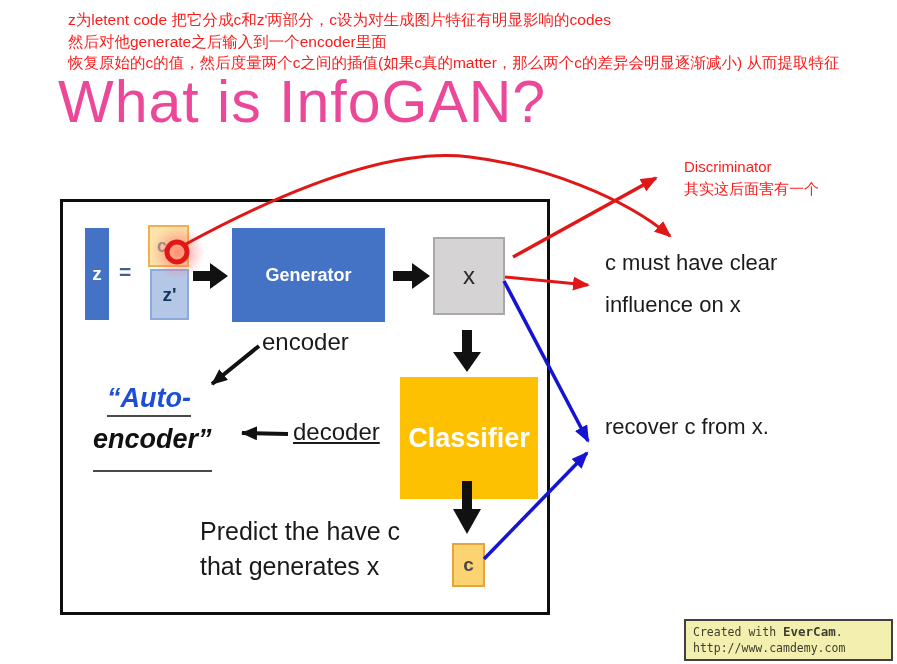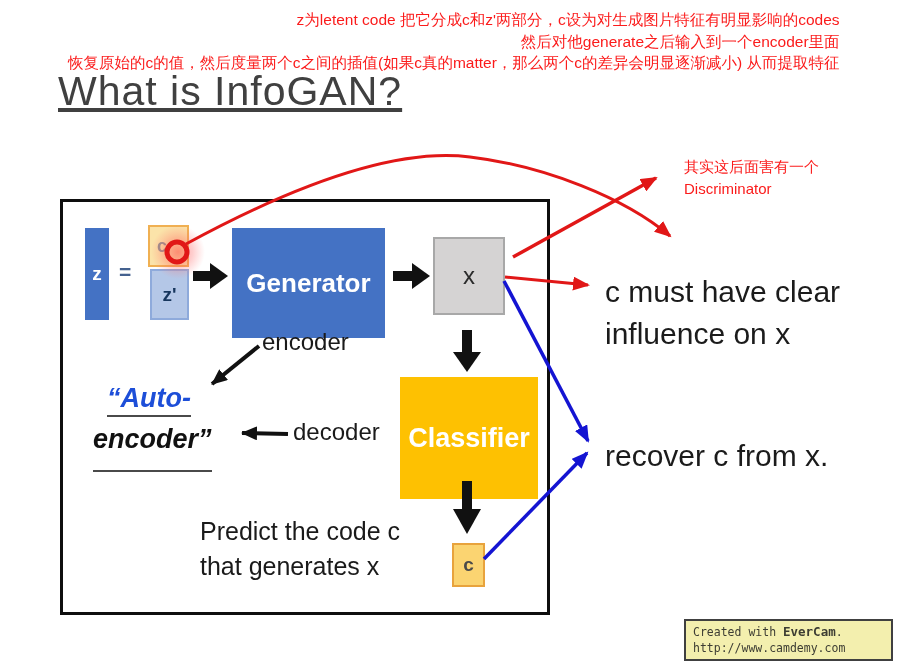--- a/index.html
+++ b/index.html
@@ -2,47 +2,47 @@
 <html style="--red-ink: #fb1b1b; --red-pen: #e11717; --blue-pen: #1414d2; --blue-box: #4472c4; --blue-light: #b4c7e7; --gold: #fec101; --gold-light: #fbe3a9; --gray-box: #d5d3d3;"><head>
 <meta charset="utf-8">
 <style>
   html,body{margin:0;padding:0;background:#ffffff;}
   #stage{
     position:relative;width:897px;height:664px;overflow:hidden;background:#fff;
     font-family:"Liberation Sans",sans-serif;
   }
   .abs{position:absolute;}
   
-  .red-notes{left:68px;top:9px;font-size:15.5px;line-height:21.5px;color:var(--red-ink);white-space:nowrap;text-align:right;}
+  .red-notes{left:68px;top:9px;font-size:15.5px;line-height:21.5px;color:var(--red-ink);white-space:nowrap;}
   
-  .title{left:58px;top:68px;font-size:41px;font-weight:300;color:#404040;letter-spacing:1px;text-decoration:underline;}
+  .title{left:58px;top:68px;font-size:59px;font-weight:300;color:#ec4899;letter-spacing:1px;}
   
   .frame{left:60px;top:199px;width:484px;height:410px;border:3px solid #0e0e0e;background:#fff;}
   
   .box{display:flex;align-items:center;justify-content:center;box-sizing:border-box;}
   .z-box{left:85px;top:228px;width:24px;height:92px;background:var(--blue-box);color:#fff;font-weight:bold;font-size:19px;}
   .eq{left:119px;top:260px;font-size:21px;font-weight:bold;color:#44618f;}
   .c-box{left:148px;top:225px;width:41px;height:42px;background:var(--gold-light);border:2px solid #f0b052;color:#8f8f8f;font-weight:bold;font-size:18px;justify-content:flex-start;padding-left:7px;}
   .zp-box{left:150px;top:269px;width:39px;height:51px;background:var(--blue-light);border:2px solid #8eaadb;color:#17365d;font-weight:bold;font-size:19px;}
-  .gen-box{left:232px;top:228px;width:153px;height:110px;background:var(--blue-box);color:#fff;font-weight:bold;font-size:26px;}
+  .gen-box{left:232px;top:228px;width:153px;height:94px;background:var(--blue-box);color:#fff;font-weight:bold;font-size:18px;}
   .x-box{left:433px;top:237px;width:72px;height:78px;background:var(--gray-box);border:2px solid #a8a8a8;color:#2b2b2b;font-size:24px;}
   .cls-box{left:400px;top:377px;width:138px;height:122px;background:var(--gold);color:#fff;font-weight:bold;font-size:27px;}
   .cout-box{left:452px;top:543px;width:33px;height:44px;background:#fbd471;border:2px solid #e8a33d;color:#4a4a4a;font-weight:bold;font-size:19px;}
   
   .lbl{color:#1a1a1a;font-size:24px;}
   .lbl-encoder{left:262px;top:328px;}
-  .lbl-decoder{left:293px;top:418px;}
+  .lbl-decoder{left:293px;top:418px;text-decoration:underline;}
   .auto1{left:107px;top:383px;font-size:27px;font-weight:bold;font-style:italic;color:#1d4ed8;
          border-bottom:2.5px solid #4a4a4a;padding-bottom:1px;}
   .auto2{left:93px;top:424px;font-size:27px;font-weight:bold;font-style:italic;color:#111;
          border-bottom:2.5px solid #4a4a4a;padding-bottom:15px;}
   .predict{left:200px;top:514px;font-size:25px;line-height:35px;color:#1a1a1a;}
   
   .disc-note{left:684px;top:156px;font-size:15px;line-height:22px;color:var(--red-ink);}
-  .big-note{font-size:30px;line-height:42px;color:#1b1b1b;margin-top:29px;}
+  .big-note{font-size:22px;line-height:42px;color:#1b1b1b;}
   .influence{left:605px;top:242px;}
   .recover{left:605px;top:406px;}
   
   .watermark{left:684px;top:619px;width:209px;height:42px;background:#f3efae;border:2px solid #404040;
     box-sizing:border-box;padding:3px 7px;font-family:"DejaVu Sans Mono",monospace;font-size:11.5px;
     line-height:16px;color:#3d3d33;white-space:nowrap;}
   .watermark b{font-size:12.5px;}
   svg.overlay{position:absolute;left:0;top:0;pointer-events:none;}
 </style>
 </head>
@@ -67,27 +67,27 @@
   <div class="abs box gen-box">Generator</div>
   <div class="abs box x-box">x</div>
   <div class="abs box cls-box">Classifier</div>
   <div class="abs box cout-box">c</div>
 
   <div class="abs lbl lbl-encoder">encoder</div>
   <div class="abs lbl lbl-decoder">decoder</div>
   <div class="abs auto1">“Auto-</div>
   <div class="abs auto2">encoder”</div>
   <div class="abs predict">
-    <div>Predict the code c</div>
+    <div>Predict the have c</div>
     <div>that generates x</div>
   </div>
 
   <div class="abs disc-note">
+    <div>Discriminator</div>
     <div>其实这后面害有一个</div>
-    <div>Discriminator</div>
   </div>
   <div class="abs big-note influence">
     <div>c must have clear</div>
     <div>influence on x</div>
   </div>
   <div class="abs big-note recover">
     <div>recover c from x.</div>
   </div>
 
   <div class="abs watermark">

